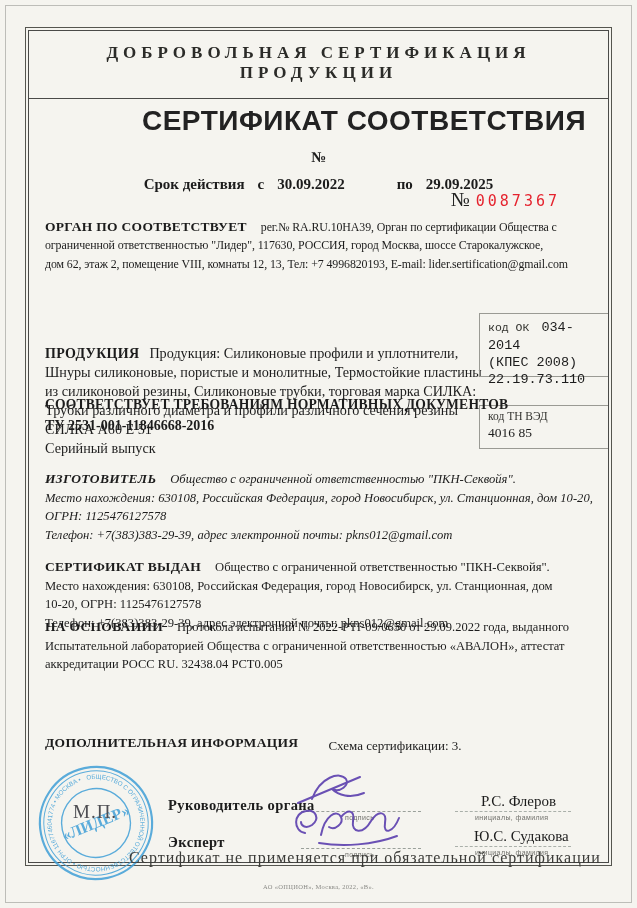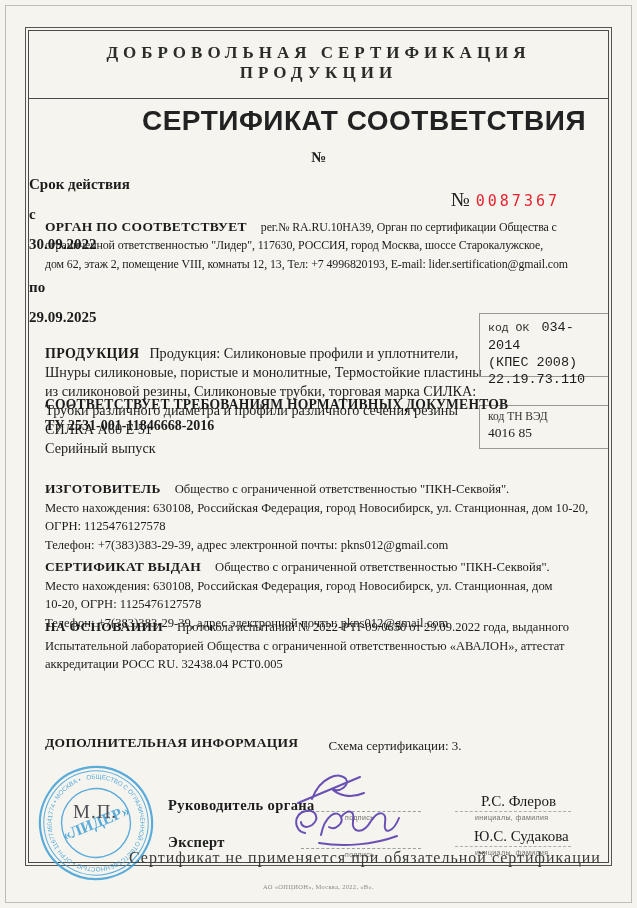--- a/index.html
+++ b/index.html
@@ -34,21 +34,21 @@
   }
 
   .cert-no {
     position:absolute; top:118px; left:0; right:0;
     display:flex; justify-content:center; gap:18px;
     font-weight:bold; font-size:15px;
   }
   .validity {
     position:absolute; top:145px; left:0; right:0;
     display:flex; justify-content:center; gap:13px;
-    font-weight:bold; font-size:15px;flex-direction:column;
+    font-weight:bold; font-size:15px;
   }
   .validity .spacer { width:26px; }
 
   .blank-no {
     position:absolute; top:157px; right:48px;
     display:flex; align-items:baseline; gap:6px;
   }
   .blank-no .no-sym { font-size:20px; color:#222; }
   .blank-no .no-digits {
     font-family:"DejaVu Sans Mono", monospace; font-size:15px;
@@ -74,21 +74,21 @@
   .codes-tnved { left:450px; top:374px; height:44px; }
   .codes-label { font-size:11.5px; color:#33332f; }
   .codes-val-inline { font-size:13.5px; margin-left:12px; }
   .codes-lines { font-size:13.5px; white-space:pre-line; line-height:17px; }
   .codes-val { font-size:13.5px; margin-top:3px; }
 
   .conformity { top:366px; }
   .conformity .lbl { font-size:13.6px; letter-spacing:0.2px; margin-right:0; }
   .conformity .txt { font-size:14px; margin-top:5px;font-weight:bold; }
 
-  .manufacturer { top:448px; }
+  .manufacturer { top:438px;font-style:italic; }
   .issued { top:526px; }
   .basis { top:586px; }
   .basis .txt { font-size:12.5px; }
 
   .additional { top:702px; }
   .additional .txt { display:inline-block; font-size:13px; margin-left:16px; position:relative; top:3px; white-space:normal; }
 
   .stamp {
     position:absolute; left:8px; top:733px;
     transform:rotate(-12deg); opacity:0.88; z-index:1;

